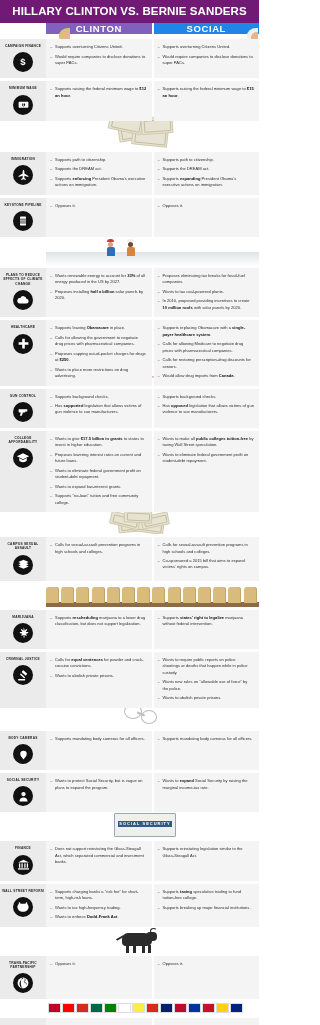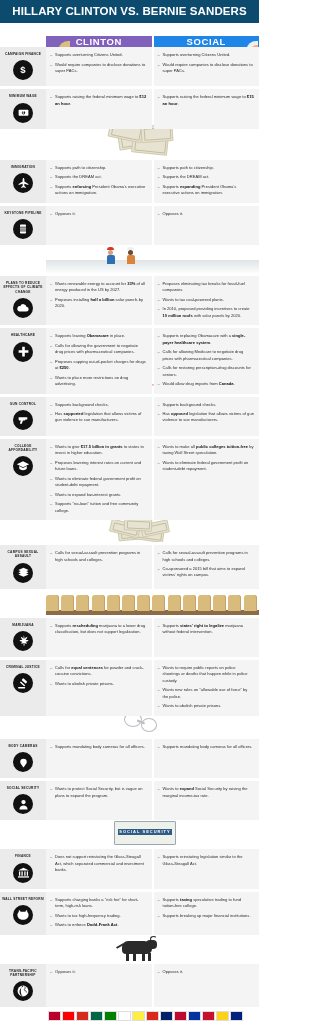--- a/index.html
+++ b/index.html
@@ -14,36 +14,36 @@
   }
   .page {
     width: 259px;
     position: relative;
     background: #ffffff;
     overflow: hidden;
   }
 
   
   .title-bar {
-    background: #0c4a6e;
+    background: #701a75;
     color: #ffffff;
     text-align: center;
     padding: 5px 4px 6px 4px;
     font-size: 11.5px;
     font-weight: bold;
     letter-spacing: 0.1px;
     line-height: 1.05;
   }
 
   .banner-row {
     display: flex;
     width: 259px;
-    height: 24px;
+    height: 16px;
     background: #ffffff;
-    align-items: flex-end;
+    align-items: flex-start;
   }
   .banner-spacer {
     width: 46px;
     flex: 0 0 46px;
     background: #ffffff;
   }
   .banner {
     flex: 1 1 0;
     position: relative;
     display: flex;

